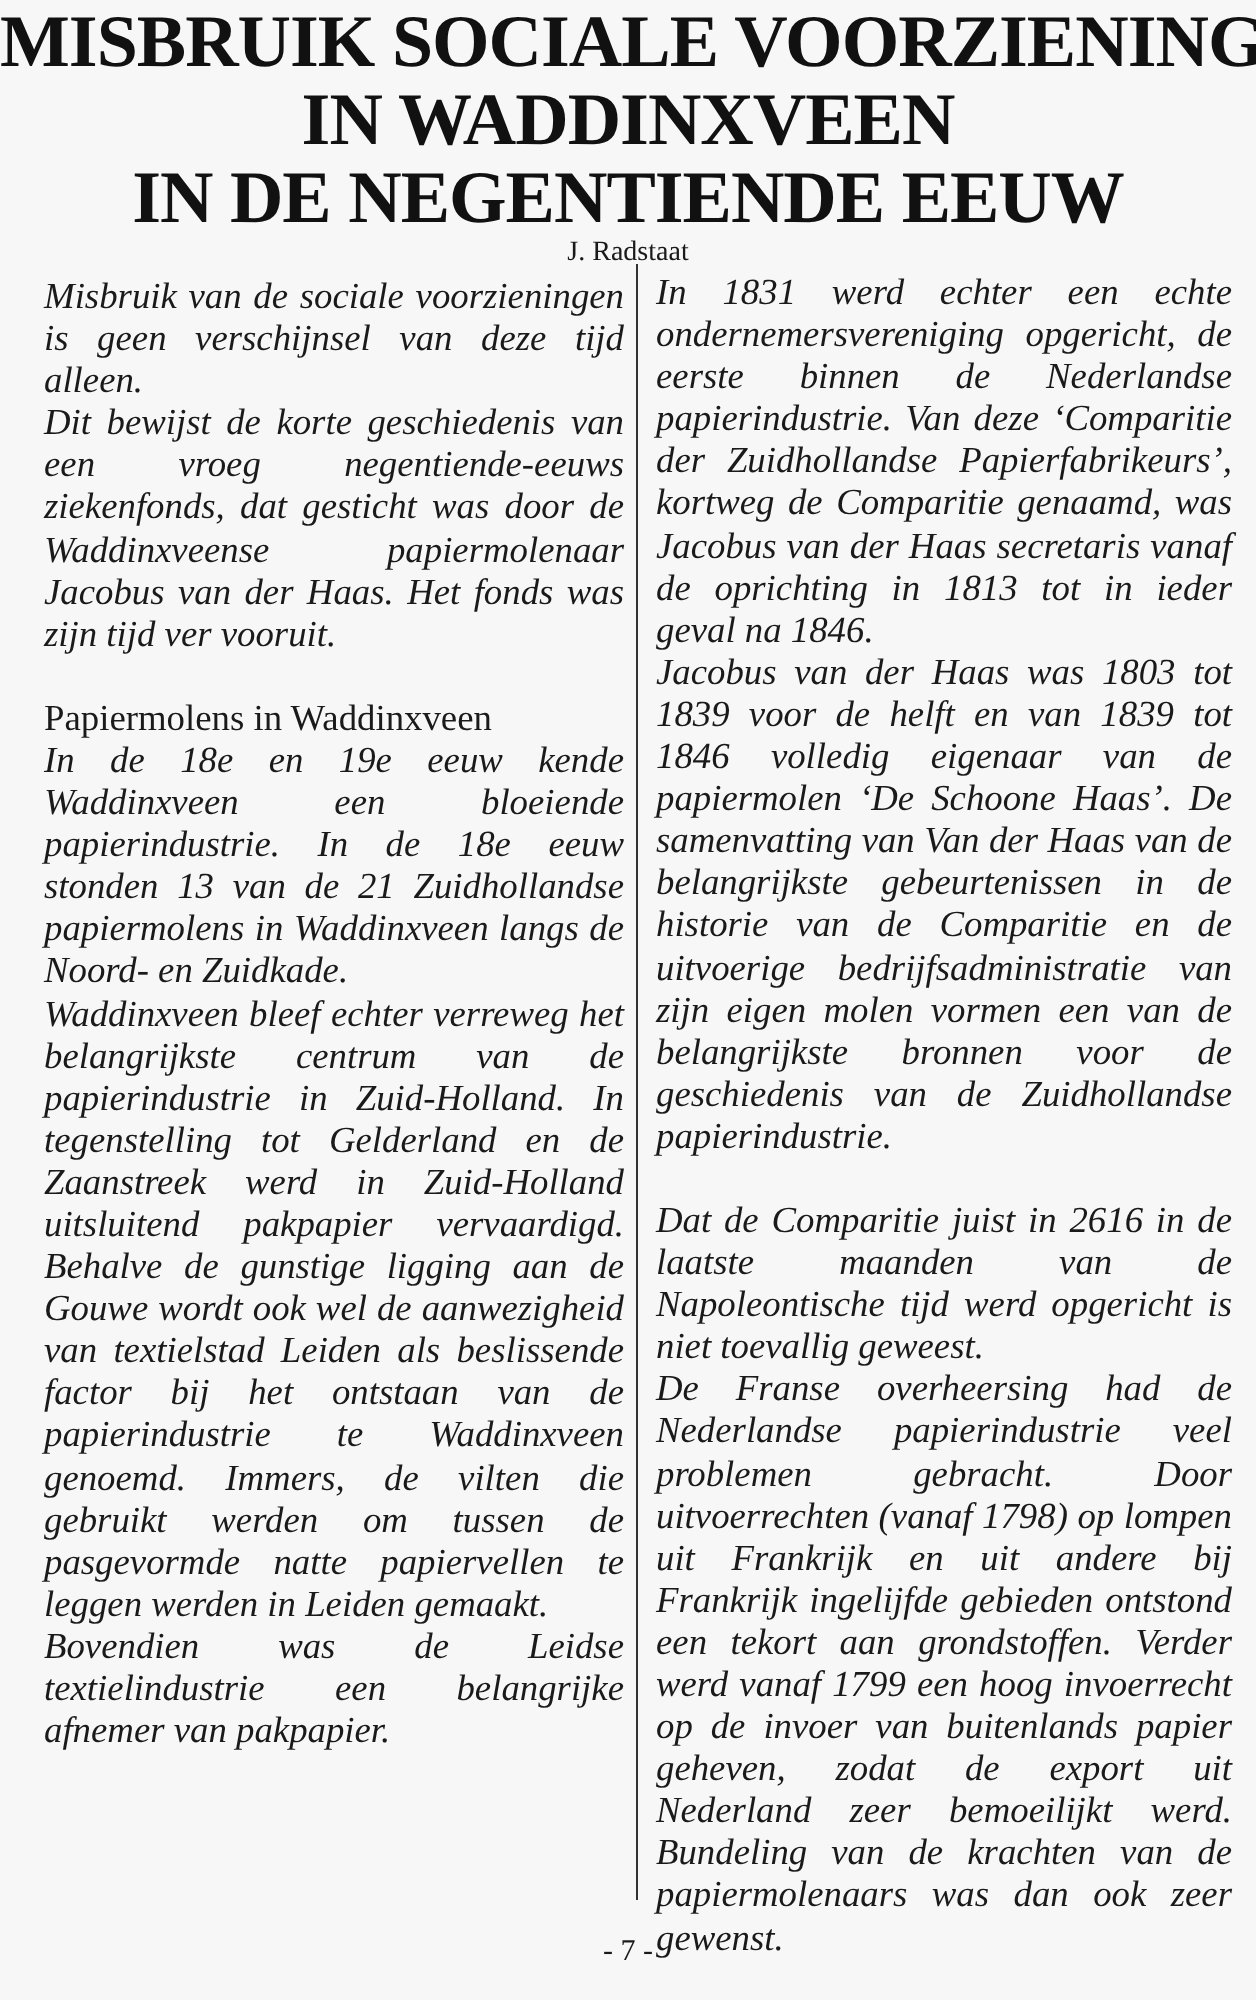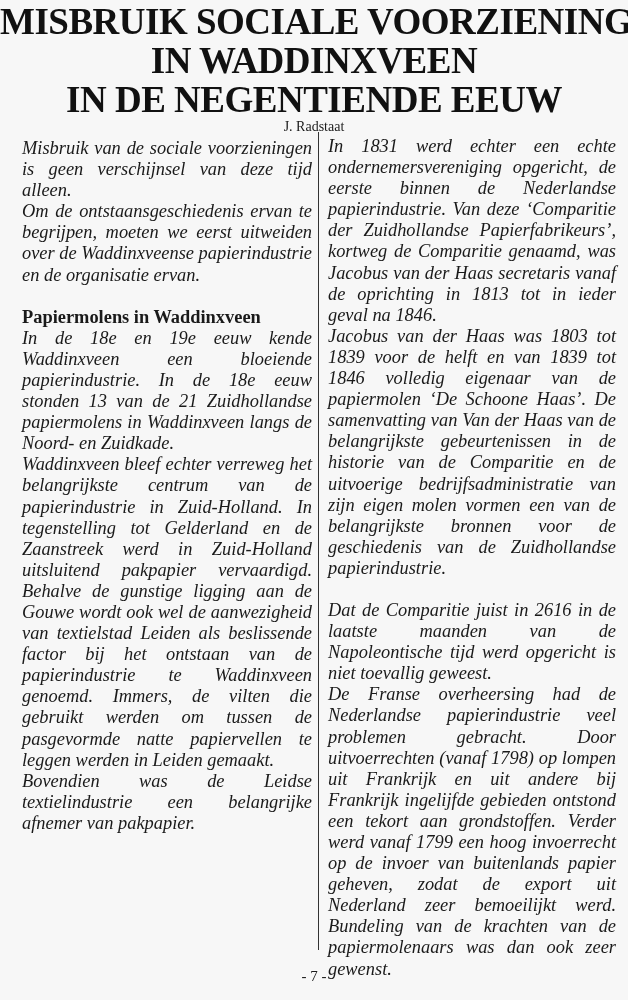--- a/index.html
+++ b/index.html
@@ -62,21 +62,21 @@
       background: #333;
     }
     .para {
       margin: 0;
       text-align: justify;
       text-align-last: left;
       font-style: italic;
     }
     .gap { height: 21px; }
     .heading {
-      font-weight: bold;
+      font-weight: normal;
       margin: 0;
       font-size: 18.4px;
     }
     .page-number {
       position: absolute;
       top: 968px;
       left: 0;
       width: 628px;
       text-align: center;
       font-size: 15px;
@@ -88,21 +88,21 @@
 <div class="title">
   <div>MISBRUIK SOCIALE VOORZIENINGEN</div>
   <div>IN WADDINXVEEN</div>
   <div>IN DE NEGENTIENDE EEUW</div>
 </div>
 
 <div class="author">J. Radstaat</div>
 
 <div class="col col-left">
   <p class="para">Misbruik van de sociale voorzieningen is geen verschijnsel van deze tijd alleen.</p>
-  <p class="para">Om de ontstaansgeschiedenis ervan te begrijpen, moeten we eerst uitweiden over de Waddinxveense papierindustrie en de organisatie ervan.</p>
+  <p class="para">Dit bewijst de korte geschiedenis van een vroeg negentiende-eeuws ziekenfonds, dat gesticht was door de Waddinxveense papiermolenaar Jacobus van der Haas. Het fonds was zijn tijd ver vooruit.</p>
   <div class="gap"></div>
   <p class="heading">Papiermolens in Waddinxveen</p>
   <p class="para">In de 18e en 19e eeuw kende Waddinxveen een bloeiende papierindustrie. In de 18e eeuw stonden 13 van de 21 Zuidhollandse papiermolens in Waddinxveen langs de Noord- en Zuidkade.</p>
   <p class="para">Waddinxveen bleef echter verreweg het belangrijkste centrum van de papierindustrie in Zuid-Holland. In tegenstelling tot Gelderland en de Zaanstreek werd in Zuid-Holland uitsluitend pakpapier vervaardigd. Behalve de gunstige ligging aan de Gouwe wordt ook wel de aanwezigheid van textielstad Leiden als beslissende factor bij het ontstaan van de papierindustrie te Waddinxveen genoemd. Immers, de vilten die gebruikt werden om tussen de pasgevormde natte papiervellen te leggen werden in Leiden gemaakt.</p>
   <p class="para">Bovendien was de Leidse textielindustrie een belangrijke afnemer van pakpapier.</p>
 
 </div>
 
 <div class="divider"></div>
 

